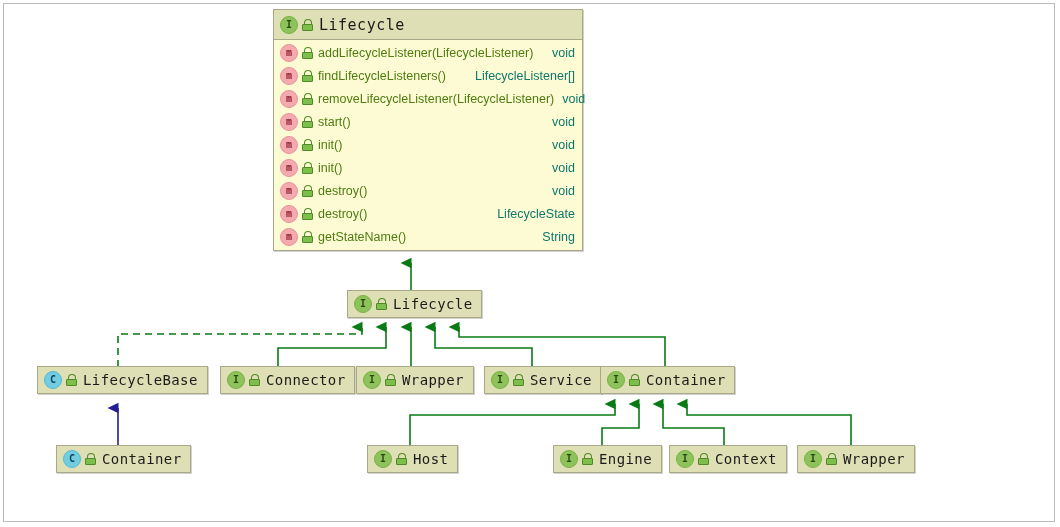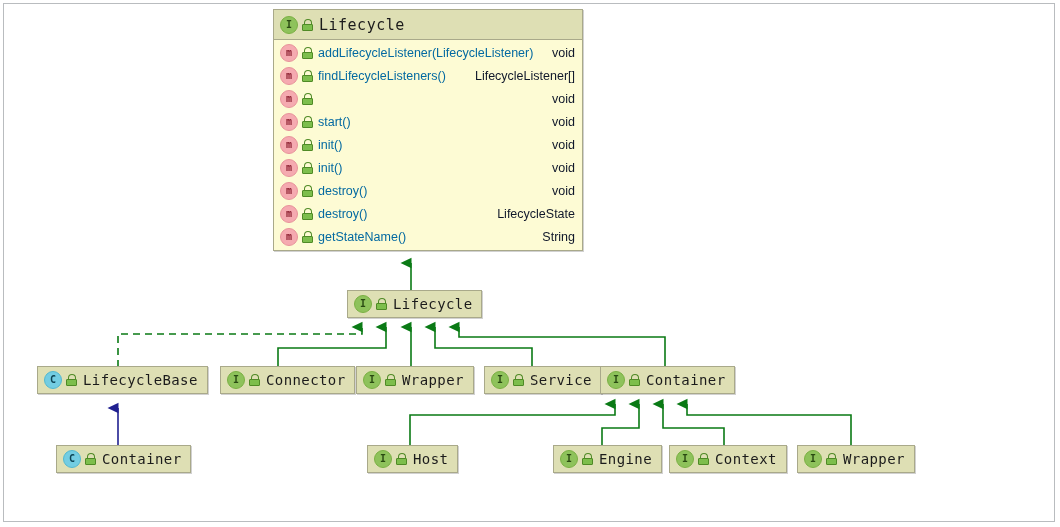--- a/index.html
+++ b/index.html
@@ -53,27 +53,27 @@
   }
   .cb-rows{padding:1px 0 2px 0;}
   .cb-row{
     display:flex; align-items:center;
     height:23px;
     padding:0 7px 0 6px;
     box-sizing:border-box;
   }
   .cb-row .sig{
     font-size:12.5px;
-    color:#0369a1;
+    color:#4d7c0f;
     margin-left:5px;
     white-space:nowrap;
   }
   .cb-row .ret{
     font-size:12.5px;
-    color:#0f172a;
+    color:#0f766e;
     margin-left:auto;
     padding-left:8px;
     white-space:nowrap;
   }
 
   
   .node{
     position:absolute;
     display:flex; align-items:center;
     box-sizing:border-box;
@@ -209,20 +209,21 @@
       </div>
 
       <div class="cb-row">
         <span class="ico">
             <span class="badge badge-m">m</span>
           </span>
         <span class="lock">
             <span class="shackle"></span>
             <span class="body"></span>
           </span>
+        <span class="sig">removeLifecycleListener(LifecycleListener)</span>
         <span class="ret">void</span>
       </div>
 
       <div class="cb-row">
         <span class="ico">
             <span class="badge badge-m">m</span>
           </span>
         <span class="lock">
             <span class="shackle"></span>
             <span class="body"></span>

